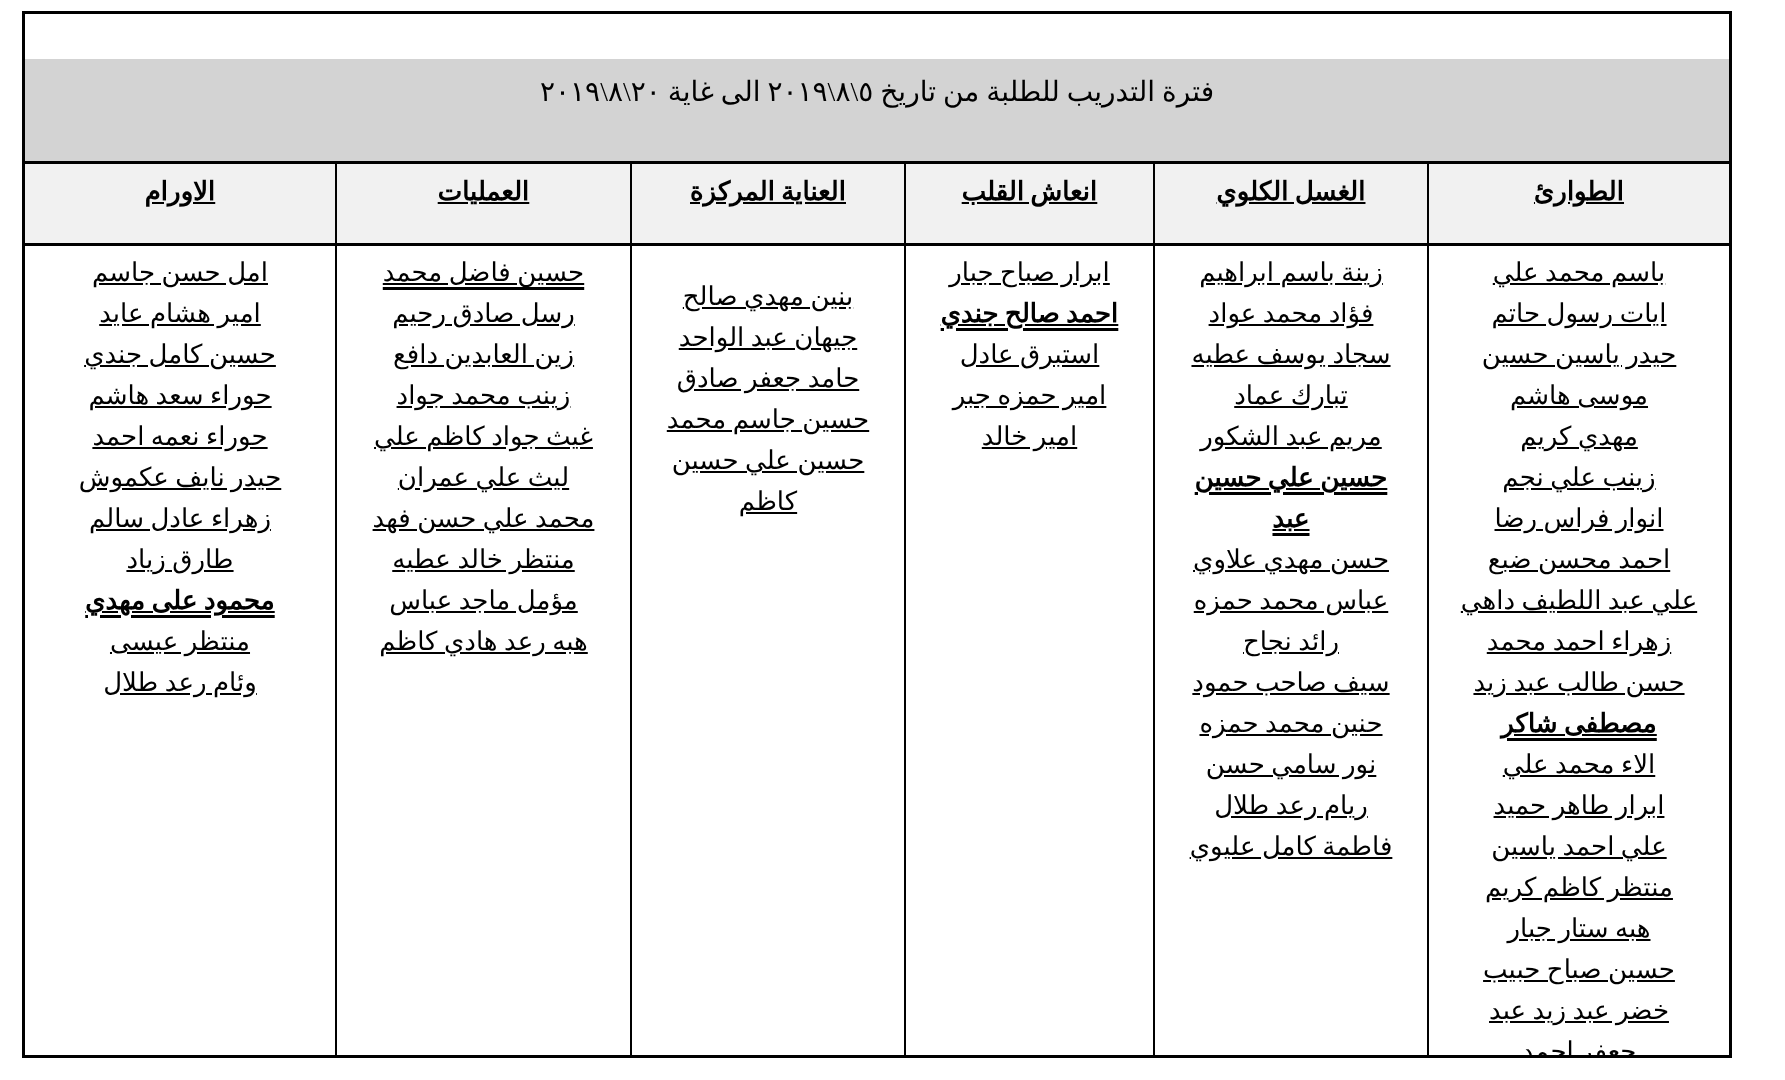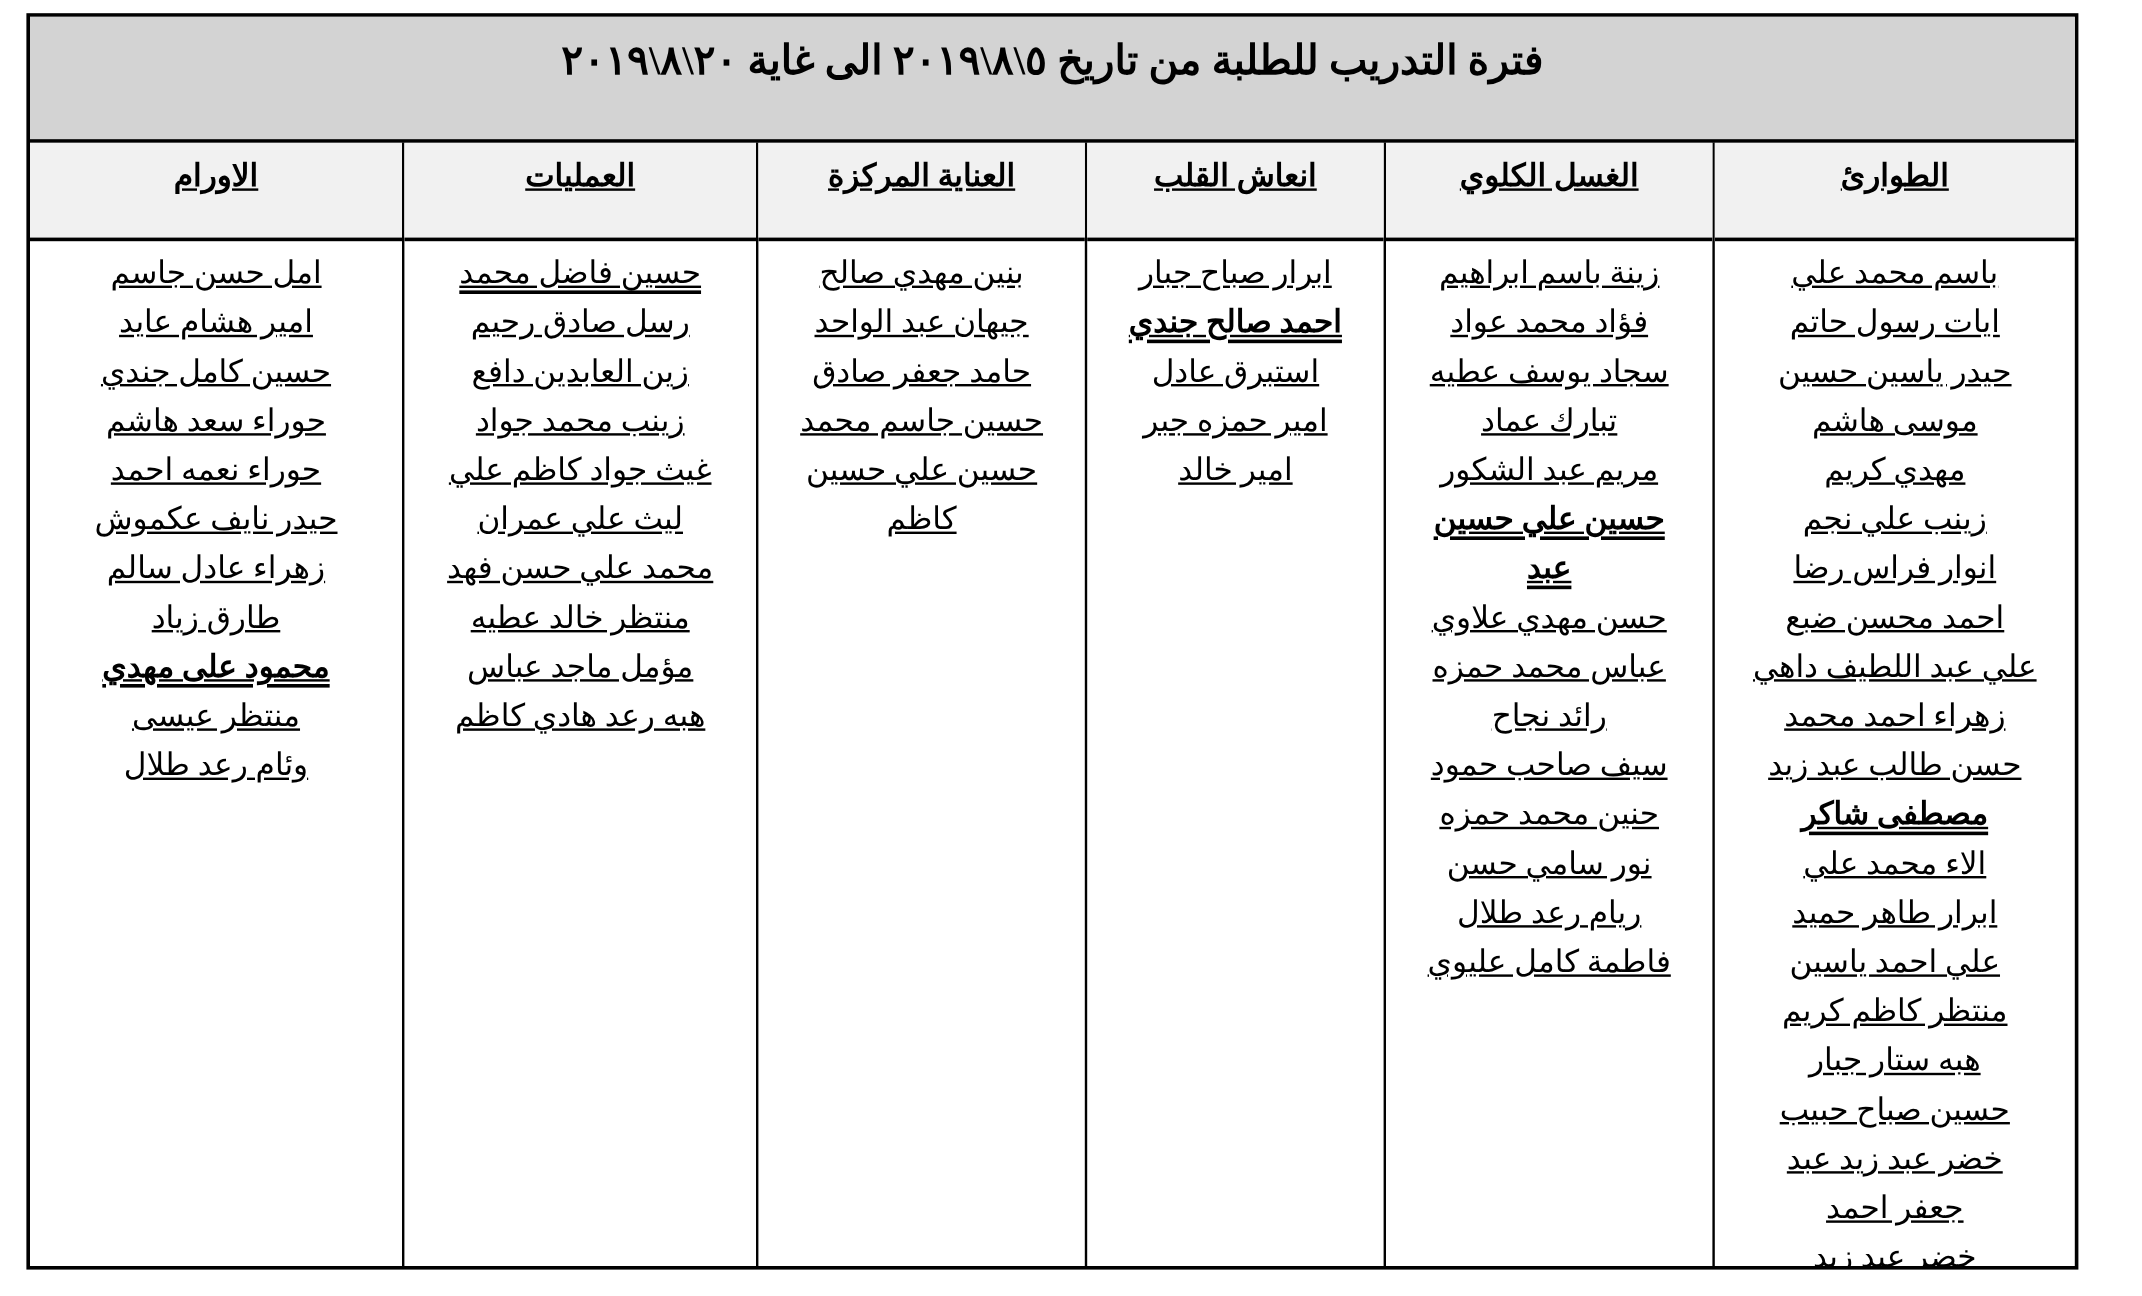--- a/index.html
+++ b/index.html
@@ -29,24 +29,25 @@
     display: flex;
     flex-direction: column;
     background: #ffffff;
   }
   .title-row {
     flex: 0 0 86px;
     background: #d3d3d3;
     border-bottom: 3px solid #000000;
     box-sizing: content-box;
     text-align: center;
-    font-weight: bold;
-    font-size: 34px;
+    font-weight: normal;
+    font-size: 28px;
     padding-top: 16px;
     letter-spacing: 0.5px;
+    margin-top: 45px;
   }
   .grid {
     flex: 1 1 auto;
     display: flex;
     min-height: 0;
   }
   .col {
     display: flex;
     flex-direction: column;
     box-sizing: border-box;
@@ -54,21 +55,21 @@
     text-decoration: underline;
   }
   .col:not(:last-child) {
     border-inline-end: 2px solid #000000;
     justify-content: space-between;
   }
   
   .col:nth-child(1) { flex: 0 0 302px; } 
   .col:nth-child(2) { flex: 0 0 274px; } 
   .col:nth-child(3) { flex: 0 0 249px; } 
-  .col:nth-child(4) { flex: 0 0 274px; } 
+  .col:nth-child(4) { flex: 0 0 274px; gap: 24px; } 
   .col:nth-child(5) { flex: 0 0 295px; } 
   .col:nth-child(6) { flex: 1 1 auto; }  
   .col-header {
     flex: 0 0 82px;
     border-bottom: 3px solid #000000;
     box-sizing: border-box;
     background: #f1f1f1;
     text-align: center;
     font-weight: bold;
     font-size: 26px;

